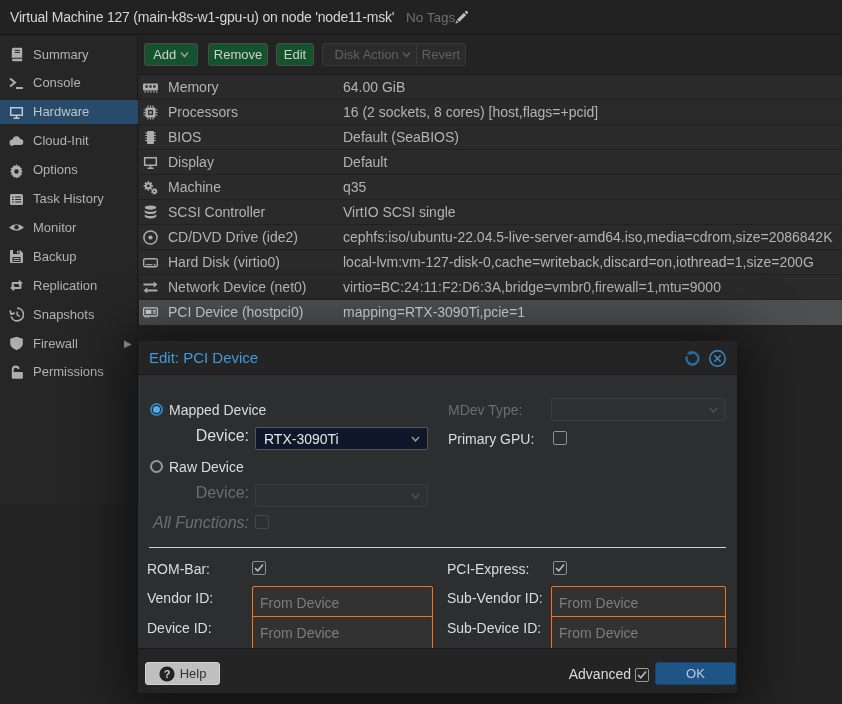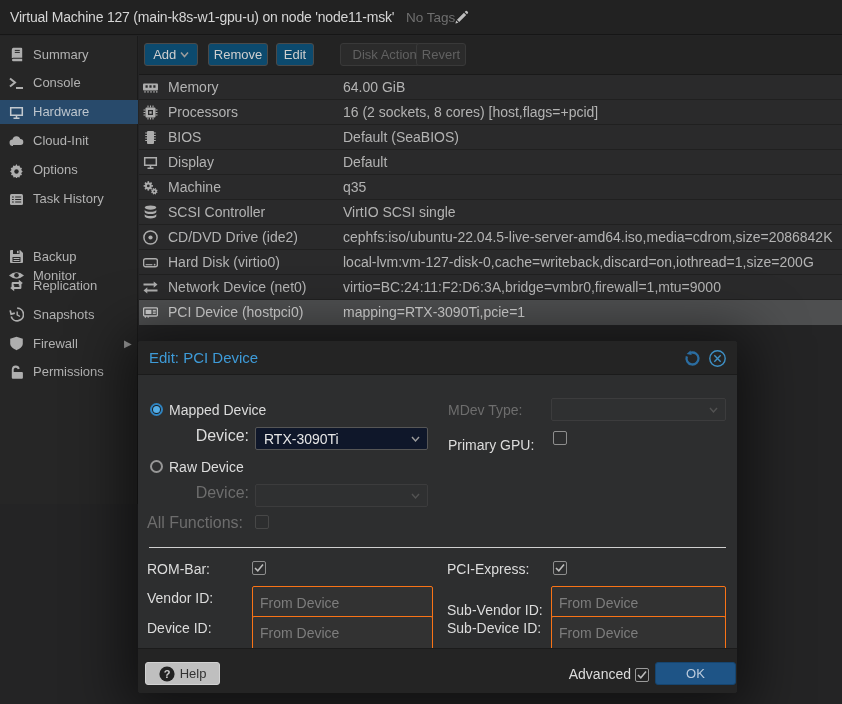--- a/index.html
+++ b/index.html
@@ -8,21 +8,21 @@
 #header { position:absolute; left:0; top:0; width:842px; height:35px; background:#222222; border-bottom:1px solid #161616; }
 #header .title { position:absolute; left:10px; top:0; line-height:35px; font-size:14px; letter-spacing:-0.2px; color:#d5d5d5; }
 #header .notags { position:absolute; left:406px; top:0; line-height:35px; font-size:13.5px; color:#6f6f6f; }
 #sidebar { position:absolute; left:0; top:36px; width:138px; height:468px; background:#262626; border-right:1px solid #1b1b1b; }
 .sitem { position:absolute; left:0; width:138px; height:24px; color:#b2b2b2; font-size:13px; }
 .sitem .txt { position:absolute; left:33px; top:0; line-height:24px; }
 .sitem svg { position:absolute; left:9px; top:4.5px; }
 .sitem.sel { background:#284a6b; color:#bdc5cd; }
 #content { position:absolute; left:139px; top:36px; width:703px; height:668px; background:#242425; }
 #toolbar { position:absolute; left:0; top:0; width:703px; height:39px; background:#232323; border-bottom:1px solid #191919; }
-.btn { position:absolute; height:23px; background:#0c4a6e; border:1px solid #4a4a4a; border-radius:3px; color:#cfcfcf; font-size:13px; display:flex; align-items:center; justify-content:center; }
+.btn { position:absolute; height:23px; background:#14532d; border:1px solid #4a4a4a; border-radius:3px; color:#cfcfcf; font-size:13px; display:flex; align-items:center; justify-content:center; }
 .btn.dis { background:#2b2b2b; border-color:#393939; color:#616161; }
 .row { position:absolute; left:0; width:703px; height:25px; background:#2a2a2b; border-bottom:1px solid #202020; color:#b3b3b3; font-size:14px; }
 .row .lbl { position:absolute; left:29px; top:0; line-height:24px; }
 .row .val { position:absolute; left:204px; top:0; line-height:24px; }
 .row svg { position:absolute; left:4px; top:5px; }
 .row.sel { background:#4e4f50; border-bottom-color:#4e4f50; color:#d3d3d3; }
 #modal { position:absolute; left:138px; top:341px; width:599px; height:352px; background:#2d2e2f; border-radius:3px; box-shadow:0 6px 55px 14px rgba(0,0,0,0.55); font-size:14px; }
 #mtitle { position:absolute; left:0; top:0; width:599px; height:34px; background:#242424; border-radius:3px 3px 0 0; border-bottom:1px solid #1b1b1b; }
 #mtitle .t { position:absolute; left:11px; line-height:34px; font-size:15px; color:#3e9bd8; }
 #mfooter { position:absolute; left:0; top:307px; width:599px; height:45px; background:#242424; border-top:1px solid #1b1b1b; border-radius:0 0 3px 3px; }
@@ -83,21 +83,21 @@
       </svg>
       <span class="txt">Options</span>
     </div>
     <div class="sitem" style="top:151px;">
       <svg width="15" height="15" viewBox="0 0 15 15">
         <rect x="1" y="2" width="13" height="11" rx="1.5" fill="#aeaeae"></rect>
         <path d="M3 5 h1.8 M3 7.5 h1.8 M3 10 h1.8 M6.2 5 h6 M6.2 7.5 h6 M6.2 10 h6" stroke="#262626" stroke-width="1"></path>
       </svg>
       <span class="txt">Task History</span>
     </div>
-    <div class="sitem" style="top:179.89999999999998px;margin-top:48px;">
+    <div class="sitem" style="top:179.89999999999998px;">
       <svg width="15" height="15" viewBox="0 0 15 15">
         <path d="M0 7.5 Q7.5 1 15 7.5 Q7.5 14 0 7.5 z" fill="#aeaeae"></path>
         <circle cx="7.5" cy="7.3" r="2.3" fill="#262626"></circle>
       </svg>
       <span class="txt">Monitor</span>
     </div>
     <div class="sitem" style="top:208.79999999999998px;">
       <svg width="15" height="15" viewBox="0 0 15 15">
         <path d="M1 2 a1 1 0 0 1 1-1 h9 l3 3 v9 a1 1 0 0 1 -1 1 h-11 a1 1 0 0 1 -1 -1 z" fill="#aeaeae"></path>
         <rect x="4" y="1" width="6.5" height="4" fill="#262626"></rect>
@@ -135,21 +135,21 @@
       <span class="txt">Permissions</span>
     </div>
   </div>
 <div id="content">
   <div id="toolbar">
     <div class="btn" style="left:5px; top:7px; width:54px;">Add&nbsp;<svg width="9" height="7" viewBox="0 0 9 7">
           <path d="M1 1.5 l3.5 4 3.5-4" stroke="#9d9d9d" stroke-width="1.5" fill="none"></path>
         </svg></div>
     <div class="btn" style="left:69px; top:7px; width:60px;">Remove</div>
     <div class="btn" style="left:137px; top:7px; width:38px;">Edit</div>
-    <div class="btn dis" style="left:201px; top:7px; width:102px;">Disk Action&nbsp;<svg width="9" height="7" viewBox="0 0 9 7">
+    <div class="btn dis" style="left:183px; top:7px; width:102px;">Disk Action&nbsp;<svg width="9" height="7" viewBox="0 0 9 7">
           <path d="M1 1.5 l3.5 4 3.5-4" stroke="#575757" stroke-width="1.5" fill="none"></path>
         </svg></div>
     <div class="btn dis" style="left:277px; top:7px; width:50px;">Revert</div>
   </div>
   <div id="rows">
       <div class="row" style="top:39px;">
         <svg width="15" height="15" viewBox="0 0 15 15">
           <rect x="0" y="3.5" width="15" height="7" rx="1" fill="#adadad"></rect>
           <path d="M2 11 v1.8 M5 11 v1.8 M8 11 v1.8 M11 11 v1.8 M13.8 11 v1.8" stroke="#adadad" stroke-width="1.1"></path>
           <path d="M2.5 5.2 h2.2 v2.6 h-2.2z M6.4 5.2 h2.2 v2.6 h-2.2z M10.3 5.2 h2.2 v2.6 h-2.2z" fill="#2a2a2b"></path>
@@ -279,46 +279,46 @@
       </svg>
   </div>
   <div class="radio off" style="left:12px; top:119px;"></div>
   <span class="flabel" style="left:31px; top:118px;">Raw Device</span>
   <span class="rlabel dim" style="left:11px; top:144px;">Device:</span>
   <div class="field dis" style="left:117px; top:143px; width:173px;">
     <svg class="chev" viewBox="0 0 9 7">
         <path d="M1 1 l3.5 4 3.5-4" stroke="#525252" stroke-width="1.4" fill="none"></path>
       </svg>
   </div>
-  <span class="rlabel dim" style="left:5px; top:174px;">All Functions:</span>
+  <span class="rlabel dim" style="left:11px; top:174px;font-style:italic;">All Functions:</span>
   <div class="cb dim" style="left:117px; top:174px;"></div>
   <span class="flabel dim" style="left:310px; top:61px;">MDev Type:</span>
   <div class="field dis" style="left:413px; top:57px; width:175px;">
     <svg class="chev" viewBox="0 0 9 7">
         <path d="M1 1 l3.5 4 3.5-4" stroke="#525252" stroke-width="1.4" fill="none"></path>
       </svg>
   </div>
-  <span class="flabel" style="left:310px; top:90px;margin-top:6px;">Primary GPU:</span>
+  <span class="flabel" style="left:310px; top:90px;">Primary GPU:</span>
   <div class="cb" style="left:415px; top:90px;"></div>
   <div style="position:absolute; left:11px; top:206px; width:577px; height:1px; background:#cfcfcf;"></div>
   <span class="flabel" style="left:9px; top:220px;">ROM-Bar:</span>
   <div class="cb" style="left:114px; top:220px;">
       <svg width="12" height="12" viewBox="0 0 12 12">
         <path d="M2 6 l2.8 2.8 L10 2.6" stroke="#bdbdbd" stroke-width="1.5" fill="none"></path>
       </svg>
     </div>
   <span class="flabel" style="left:309px; top:220px;">PCI-Express:</span>
   <div class="cb" style="left:415px; top:220px;">
       <svg width="12" height="12" viewBox="0 0 12 12">
         <path d="M2 6 l2.8 2.8 L10 2.6" stroke="#bdbdbd" stroke-width="1.5" fill="none"></path>
       </svg>
     </div>
   <span class="flabel" style="left:9px; top:249px;">Vendor ID:</span>
   <input class="ph" style="left: 114px; top: 245px; width: 181px;" value="From Device" readonly="">
-  <span class="flabel" style="left:309px; top:249px;margin-top:12px;">Sub-Vendor ID:</span>
+  <span class="flabel" style="left:309px; top:249px;">Sub-Vendor ID:</span>
   <input class="ph" style="left: 413px; top: 245px; width: 175px;" value="From Device" readonly="">
   <span class="flabel" style="left:9px; top:279px;">Device ID:</span>
   <input class="ph" style="left: 114px; top: 275px; width: 181px;" value="From Device" readonly="">
   <span class="flabel" style="left:309px; top:279px;">Sub-Device ID:</span>
   <input class="ph" style="left: 413px; top: 275px; width: 175px;" value="From Device" readonly="">
   <div id="mfooter">
     <div class="btn" style="left:7px; top:13px; width:75px; background:#bfbfbf; border-color:#d2d2d2; color:#333;"><svg width="16" height="16" viewBox="0 0 16 16" style="margin-right:5px;">
           <circle cx="8" cy="8" r="7.6" fill="#222"></circle>
           <text x="8" y="12" font-size="11" font-weight="bold" fill="#cfcfcf" text-anchor="middle" font-family="Liberation Sans">?</text>
         </svg>Help</div>

